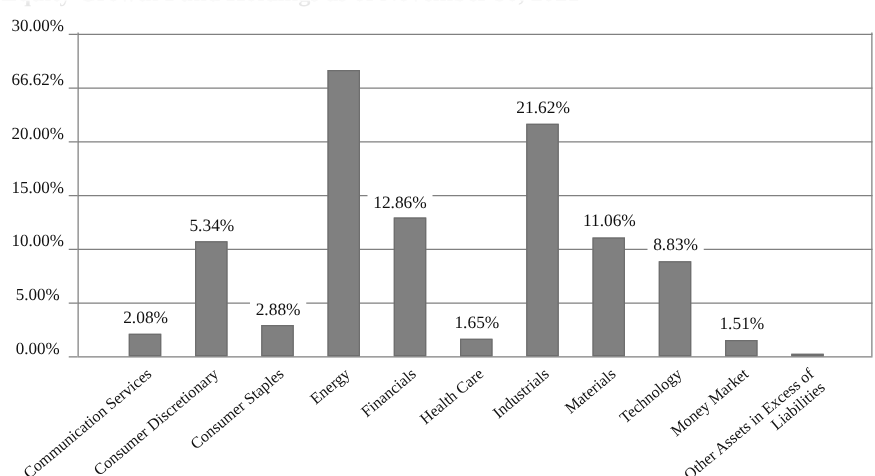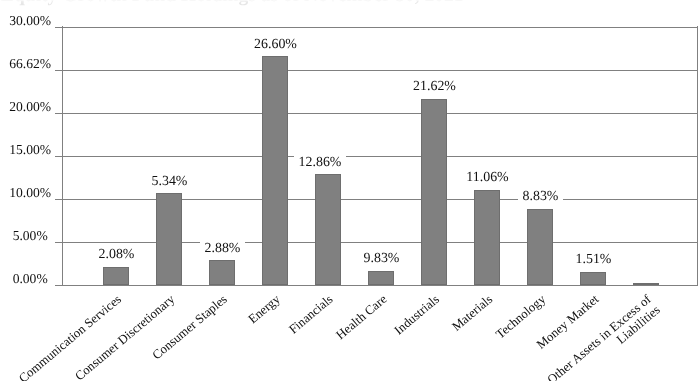--- a/index.html
+++ b/index.html
@@ -92,27 +92,26 @@
       <div class="bar" style="left: 103px; top: 266.9px; width: 26px; height: 17.9px; background: rgb(128, 128, 128);"></div>
       <div class="bar-value-label" style="left: 76.5px; top: 247.4px;"><span>2.08%</span></div>
       <div class="x-axis-label" style="right: 585px;"><span>Communication Services</span></div>
       <div class="bar" style="left: 156px; top: 193px; width: 26px; height: 91.8px; background: rgb(128, 128, 128);"></div>
       <div class="bar-value-label" style="left: 129.5px; top: 173.5px;"><span>5.34%</span></div>
       <div class="x-axis-label" style="right: 532px;"><span>Consumer Discretionary</span></div>
       <div class="bar" style="left: 209px; top: 260px; width: 26px; height: 24.8px; background: rgb(128, 128, 128);"></div>
       <div class="bar-value-label" style="left: 182.5px; top: 240.5px;"><span>2.88%</span></div>
       <div class="x-axis-label" style="right: 479px;"><span>Consumer Staples</span></div>
       <div class="bar" style="left: 262px; top: 56px; width: 26px; height: 228.8px; background: rgb(128, 128, 128);"></div>
-      <div class="bar-value-label" style="left: 235.5px; top: 36.5px;"><span>26.60%</span></div>
       <div class="x-axis-label" style="right: 426px;"><span>Energy</span></div>
       <div class="bar" style="left: 315px; top: 174.2px; width: 26px; height: 110.6px; background: rgb(128, 128, 128);"></div>
       <div class="bar-value-label" style="left: 280px; top: 154.7px;"><span>12.86%</span></div>
       <div class="x-axis-label" style="right: 373px;"><span>Financials</span></div>
       <div class="bar" style="left: 368px; top: 270.6px; width: 26px; height: 14.2px; background: rgb(128, 128, 128);"></div>
-      <div class="bar-value-label" style="left: 341.5px; top: 251.1px;"><span>9.83%</span></div>
+      <div class="bar-value-label" style="left: 341.5px; top: 251.1px;"><span>1.65%</span></div>
       <div class="x-axis-label" style="right: 320px;"><span>Health Care</span></div>
       <div class="bar" style="left: 421px; top: 98.9px; width: 26px; height: 185.9px; background: rgb(128, 128, 128);"></div>
       <div class="bar-value-label" style="left: 394.5px; top: 79.4px;"><span>21.62%</span></div>
       <div class="x-axis-label" style="right: 267px;"><span>Industrials</span></div>
       <div class="bar" style="left: 474px; top: 189.7px; width: 26px; height: 95.1px; background: rgb(128, 128, 128);"></div>
       <div class="bar-value-label" style="left: 447.5px; top: 170.2px;"><span>11.06%</span></div>
       <div class="x-axis-label" style="right: 214px;"><span>Materials</span></div>
       <div class="bar" style="left: 527px; top: 208.9px; width: 26px; height: 75.9px; background: rgb(128, 128, 128);"></div>
       <div class="bar-value-label" style="left: 500.5px; top: 189.4px;"><span>8.83%</span></div>
       <div class="x-axis-label" style="right: 161px;"><span>Technology</span></div>

